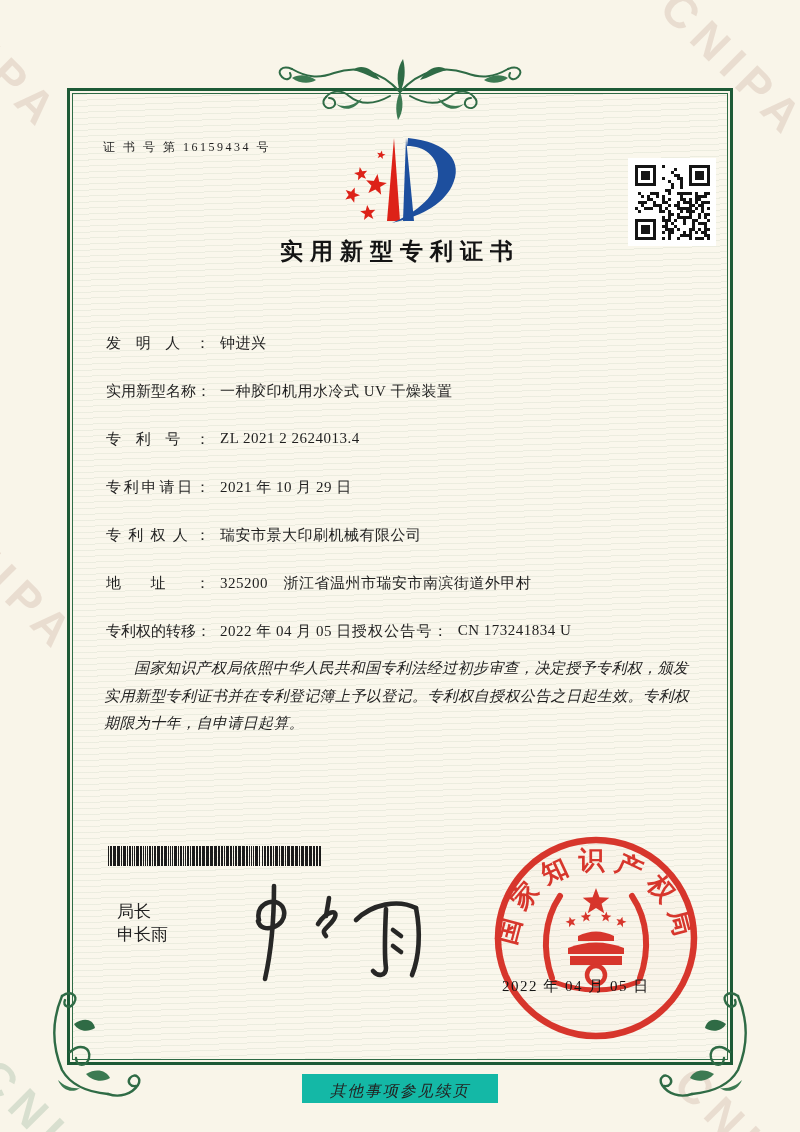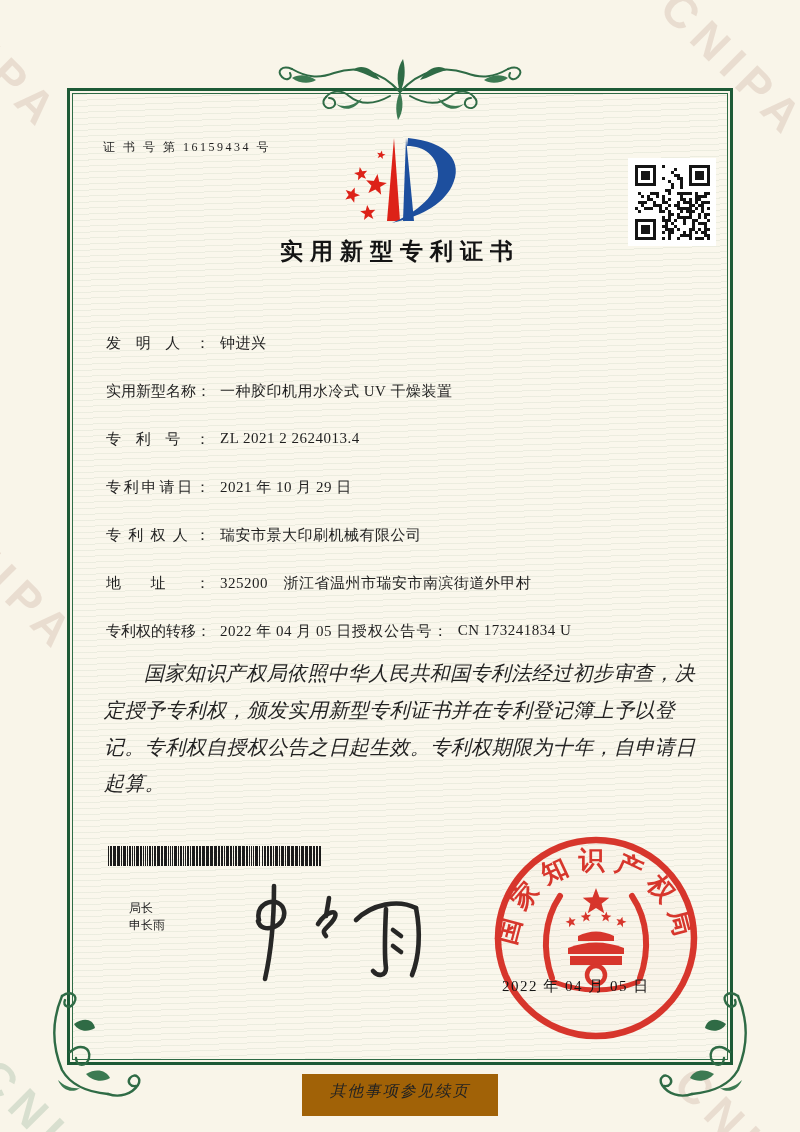--- a/index.html
+++ b/index.html
@@ -36,41 +36,41 @@
            font-size:23px; font-weight:700; letter-spacing:7px; color:#141414; }
 
   .fields { position:absolute; left:106px; top:334px; width:596px; font-size:15px; color:#1f1f1f; }
   .frow { height:48px; display:flex; align-items:flex-start; white-space:pre; }
   .flabel { display:inline-block; width:104px; text-align:justify; text-align-last:justify; }
   .fvalue { margin-left:10px; letter-spacing:0.5px; }
   .grant-right { display:flex; }
   .grant-right .flabel { width:96px; }
 
   .body-text { position:absolute; left:104px; top:655px; width:594px;
-               font-size:20px; line-height:1.84; color:#222; font-style:italic;
+               font-size:15px; line-height:1.84; color:#222; font-style:italic;
                letter-spacing:0.4px; }
   .body-text p { text-indent:2em; }
 
   .barcode { position:absolute; left:108px; top:846px; width:215px; height:20px; }
 
-  .signer { position:absolute; left:129px; top:900px;
+  .signer { position:absolute; left:117px; top:900px;
             font-family:"Liberation Sans","DejaVu Sans",sans-serif;
-            font-size:12px; color:#222; }
+            font-size:17px; color:#222; }
   .signer .line2 { }
   .signature { position:absolute; left:228px; top:878px; width:215px; height:110px; }
 
   .seal { position:absolute; left:490px; top:832px; width:212px; height:212px; z-index:4; }
   .seal-date { position:absolute; left:502px; top:977px; font-size:15px; color:#151515;
                letter-spacing:1.5px; z-index:5; white-space:pre; }
 
   .page-num { position:absolute; left:0; top:1031px; width:100%; text-align:center;
               font-size:13.5px; color:#222; letter-spacing:1px;margin-top:43px; }
 
   .note-box { position:absolute; left:50%; transform:translateX(-50%); top:1074px;
-              background:#a16207; padding:7px 28px 14px; font-size:15.5px; font-style:italic;
+              background:#14b8a6; padding:7px 28px 1px; font-size:15.5px; font-style:italic;
               letter-spacing:2px; color:#222; z-index:4; white-space:nowrap; }
 
   .ornament-top { position:absolute; left:270px; top:50px; width:260px; height:76px; z-index:3; }
   .corner-fl { position:absolute; width:118px; height:118px; z-index:4; }
   .corner-bl { left:42px;  top:990px; }
   .corner-br { left:640px; top:990px; transform:scaleX(-1); }
 
   svg { display:block; }
 </style>
 </head>

